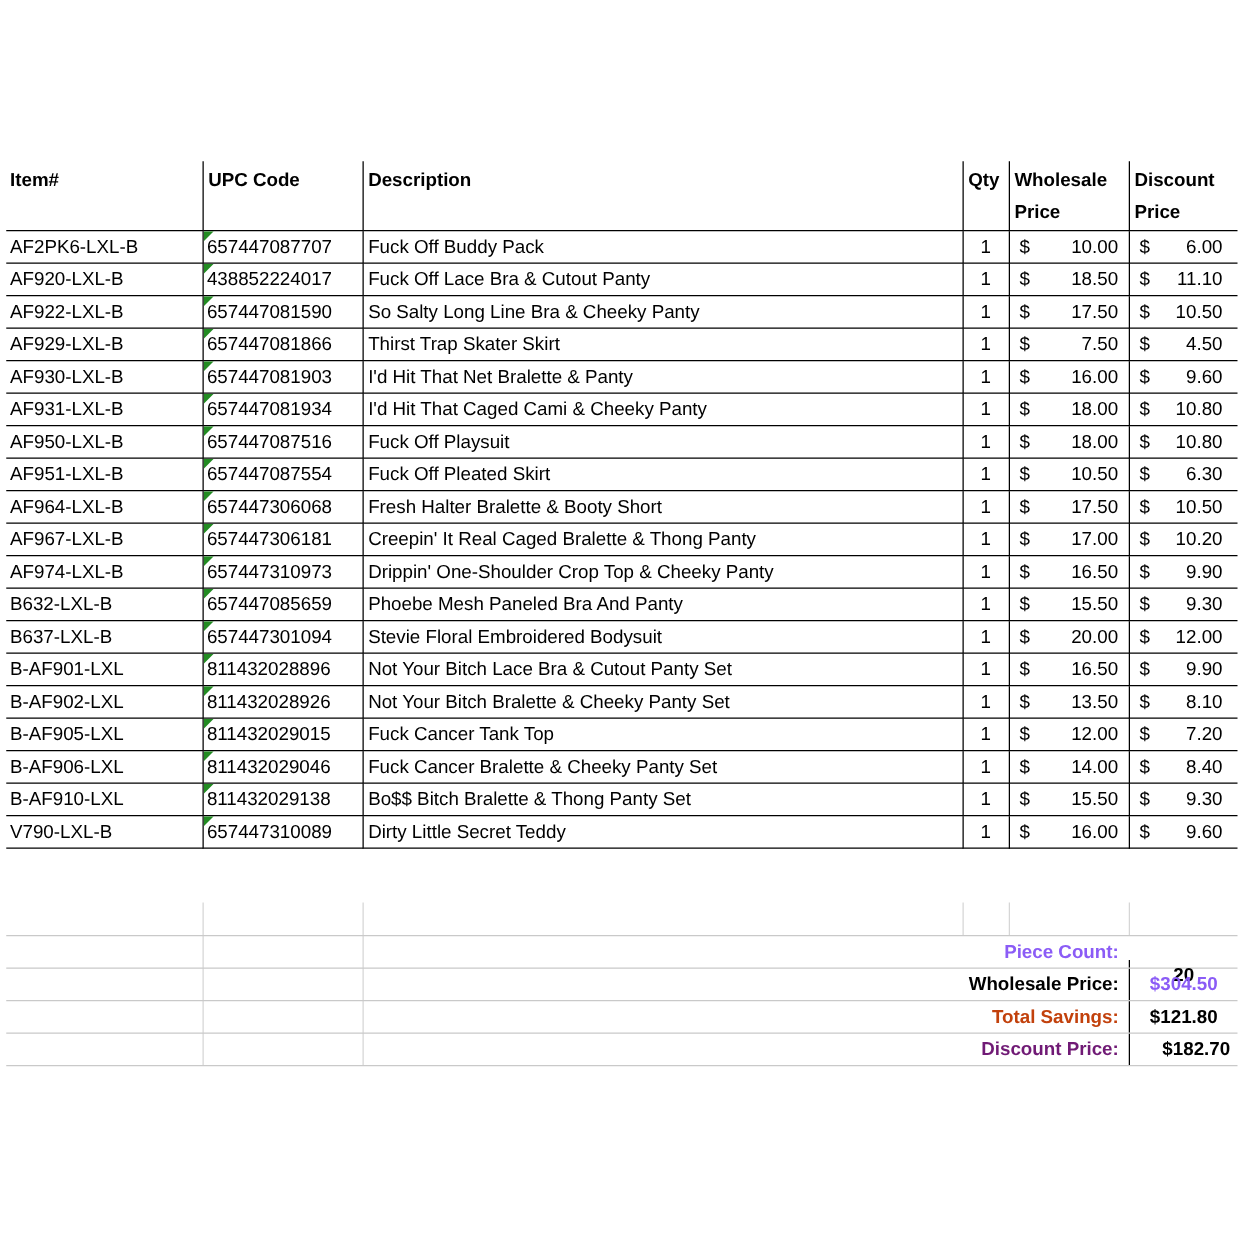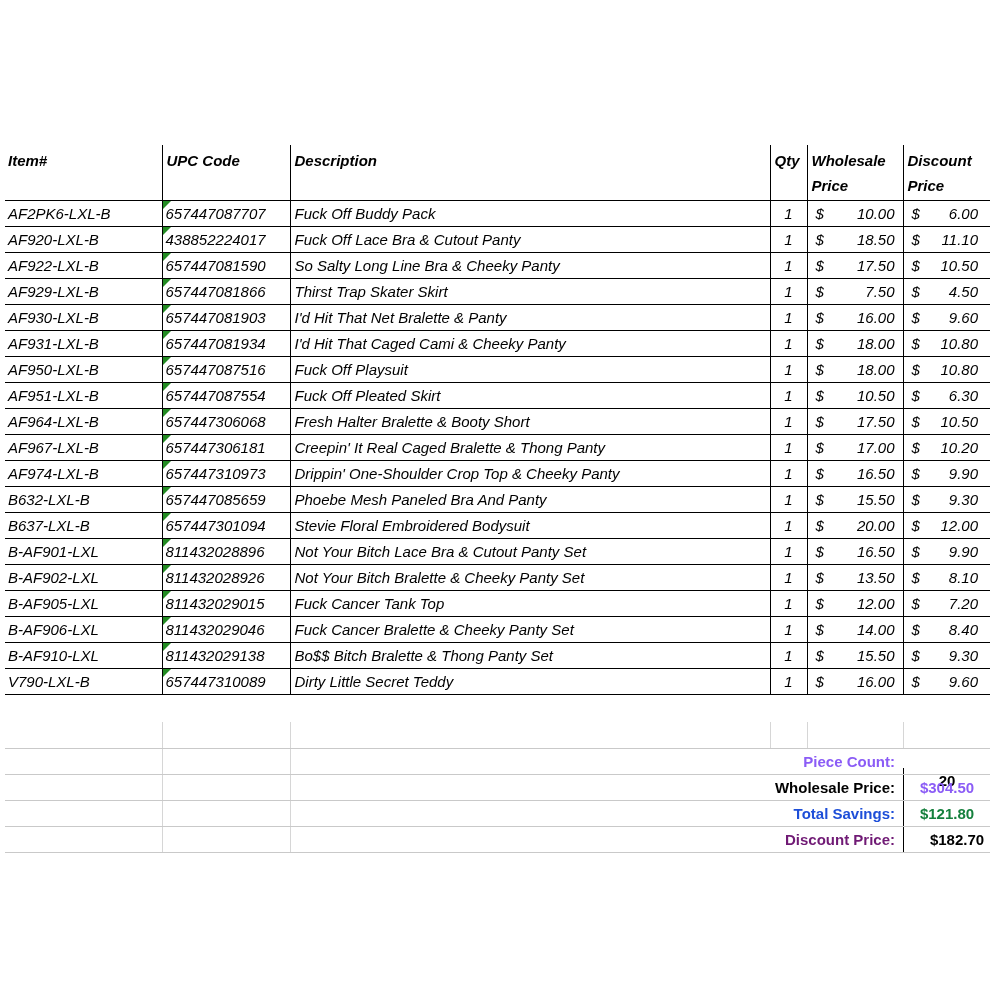--- a/index.html
+++ b/index.html
@@ -9,25 +9,24 @@
     width: 1000px;
     height: 1000px;
     background: #ffffff;
     font-family: "Liberation Sans", sans-serif;
     color: #000;
     overflow: hidden;
   }
   table.order-table {
     position: absolute;
     left: 5px;
-    top: 145px;
+    top: 129px;
     width: 985px;
     border-collapse: collapse;
     table-layout: fixed;
-    font-style: italic;
   }
   col.c-item  { width: 157px; }
   col.c-upc   { width: 128px; }
   col.c-desc  { width: 480px; }
   col.c-qty   { width: 37px;  }
   col.c-whole { width: 96px;  }
   col.c-disc  { width: 87px;  }
 
   .order-table th, .order-table td {
     border-right: 1px solid #000;
@@ -495,22 +494,22 @@
       <div class="summary-label" style="color: #8b5cf6;">Piece Count:</div>
       <div class="summary-value" style="color: rgb(0, 0, 0); margin-top: 19px;">20</div>
     </div>
 
     <div class="summary-row">
       <div class="summary-label" style="color: rgb(0, 0, 0);">Wholesale Price:</div>
       <div class="summary-value" style="color: #8b5cf6;">$304.50</div>
     </div>
 
     <div class="summary-row">
-      <div class="summary-label" style="color: #1d4ed8;">Total Savings:</div>
-      <div class="summary-value" style="color: #15803d;">$121.80</div>
+      <div class="summary-label" style="color: #c2410c;">Total Savings:</div>
+      <div class="summary-value" style="color: #000000;">$121.80</div>
     </div>
 
     <div class="summary-row">
       <div class="summary-label" style="color: #701a75;">Discount Price:</div>
       <div class="summary-value" style="color: rgb(0, 0, 0); padding-left: 20px;">$182.70</div>
     </div>
   </div>
 
 </div>
 

